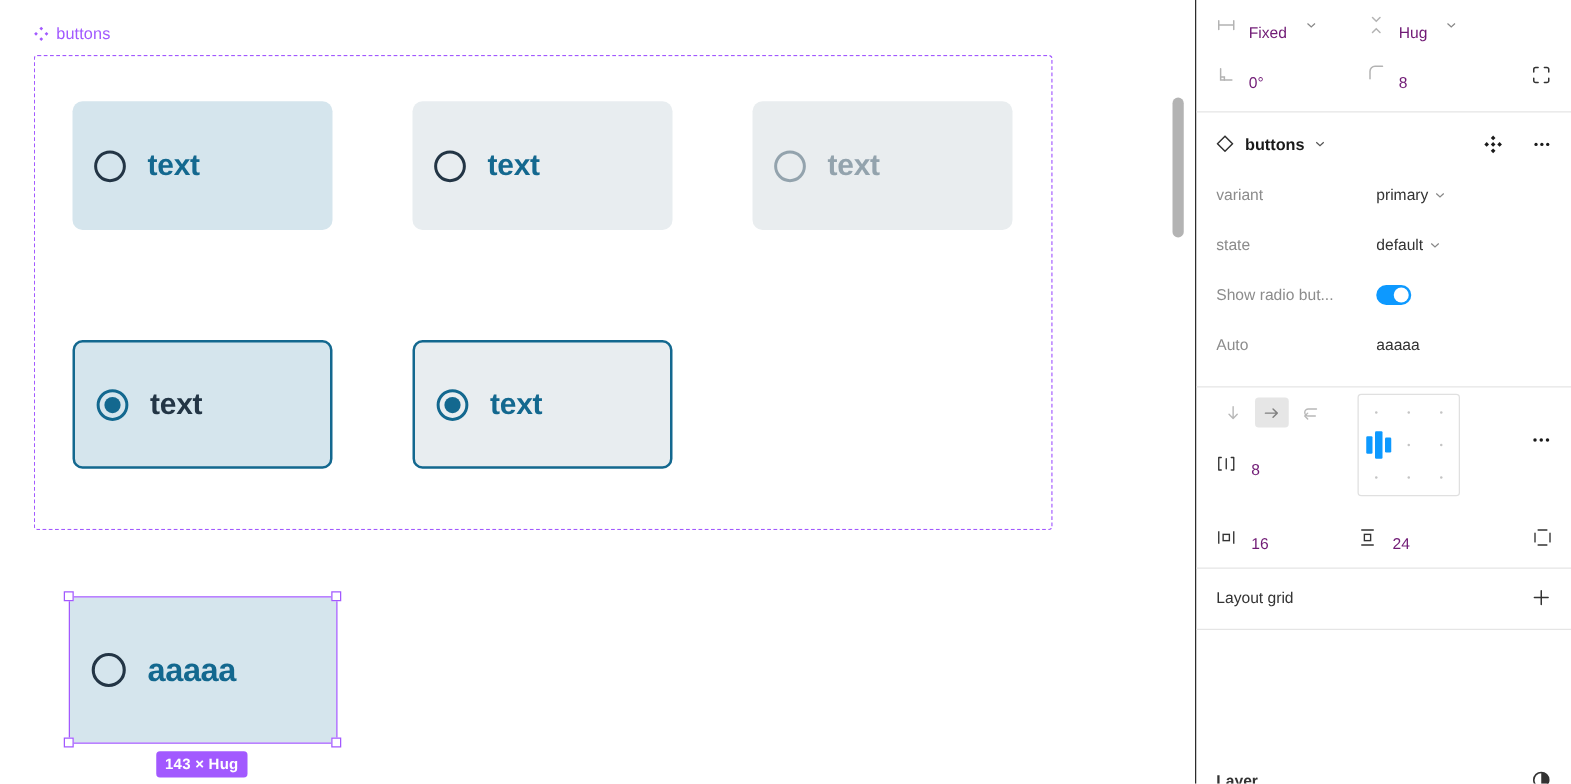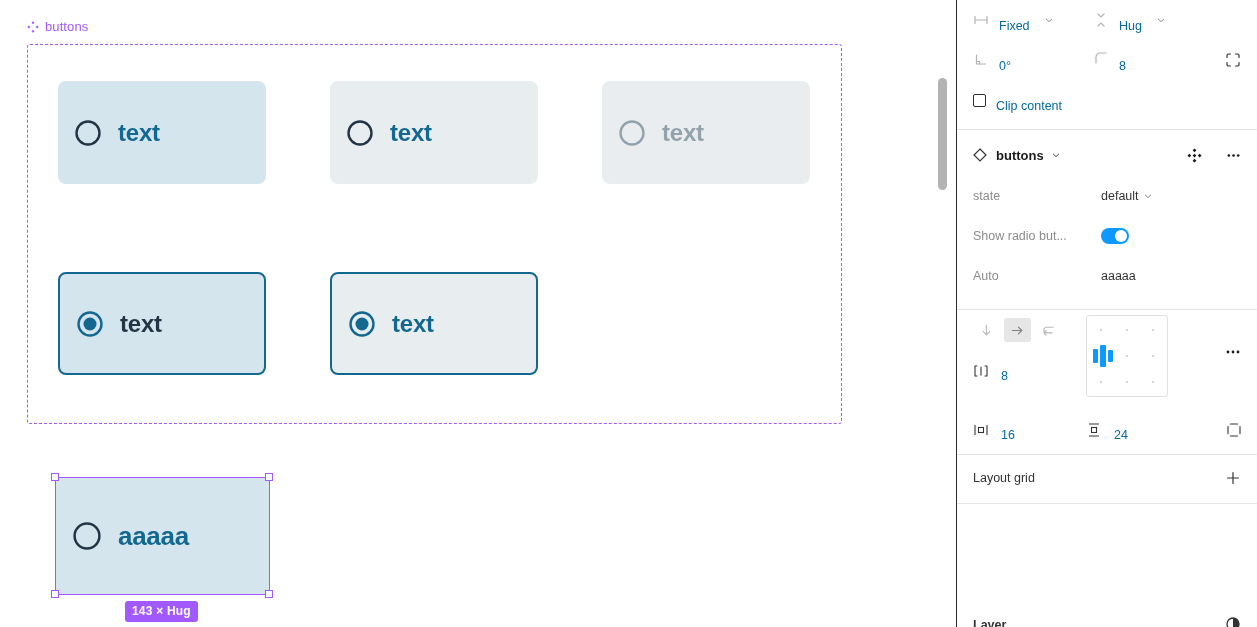--- a/index.html
+++ b/index.html
@@ -128,21 +128,21 @@
     color: #333333;
     overflow: hidden;
   }
   .panel-section { padding: 0 16px; position: relative; }
   .panel-divider { height: 1px; background: #e5e5e5; margin: 0; }
 
   .prow { display: flex; align-items: center; height: 40px; position: relative; }
   .pcell { display: flex; align-items: center; gap: 10px; }
   .pcell.w1 { width: 120px; }
   .picon { width: 16px; height: 16px; flex: none; display: block; color: #b3b3b3; }
-  .pval { color: #0369a1; font-size: 12.5px; margin-top: 11px; }
+  .pval { color: #701a75; font-size: 12.5px; margin-top: 11px; }
   .caret { width: 10px; height: 10px; display: block; margin-left: 4px; color: #888; }
   .pcheckbox {
     width: 13px; height: 13px; border: 1.4px solid #2c2c2c;
     border-radius: 2px; flex: none;
   }
   .right-icon { position: absolute; right: 0; width: 16px; height: 16px; color: #333; }
 
   
   #comp-header { display: flex; align-items: center; height: 42px; position: relative; }
   #comp-header .diamond { width: 14px; height: 14px; margin-right: 9px; color: #333; }
@@ -338,26 +338,20 @@
         <svg class="right-icon" viewBox="0 0 16 16" style="top:12px;">
           <g stroke="#333" stroke-width="1.2" fill="none" stroke-linecap="round">
             <path d="M2 5.5V3.5a1.5 1.5 0 0 1 1.5-1.5h2"></path>
             <path d="M10.5 2h2A1.5 1.5 0 0 1 14 3.5v2"></path>
             <path d="M14 10.5v2a1.5 1.5 0 0 1-1.5 1.5h-2"></path>
             <path d="M5.5 14h-2A1.5 1.5 0 0 1 2 12.5v-2"></path>
           </g>
         </svg>
       </div>
 
-      <div class="prow">
-        <div class="pcell">
-          <div class="pcheckbox"></div>
-          <span class="pval">Clip content</span>
-        </div>
-      </div>
     </div>
 
     <div class="panel-divider" style="margin-top:9px;"></div>
 
     <div class="panel-section" style="padding-top:4px;">
       <div id="comp-header">
         <svg class="diamond" viewBox="0 0 14 14">
           <path d="M7 1 L13 7 L7 13 L1 7 Z" fill="none" stroke="#333" stroke-width="1.2"></path>
         </svg>
         <span id="comp-name">buttons</span>
@@ -377,20 +371,29 @@
           <svg class="hdr-ic" viewBox="0 0 16 16">
             <g fill="#1a1a1a">
               <circle cx="3" cy="8" r="1.4"></circle>
                 <circle cx="8" cy="8" r="1.4"></circle>
                 <circle cx="13" cy="8" r="1.4"></circle>
             </g>
           </svg>
         </div>
       </div>
 
+      <div class="proprow">
+        <span class="proplabel">variant</span>
+        <span class="propval">
+          <span>primary</span>
+          <svg class="caret" viewBox="0 0 10 10">
+            <path d="M2 3.8 L5 6.6 L8 3.8" fill="none" stroke="#888" stroke-width="1"></path>
+          </svg>
+        </span>
+      </div>
 
       <div class="proprow">
         <span class="proplabel">state</span>
         <span class="propval">
           <span>default</span>
           <svg class="caret" viewBox="0 0 10 10">
             <path d="M2 3.8 L5 6.6 L8 3.8" fill="none" stroke="#888" stroke-width="1"></path>
           </svg>
         </span>
       </div>

